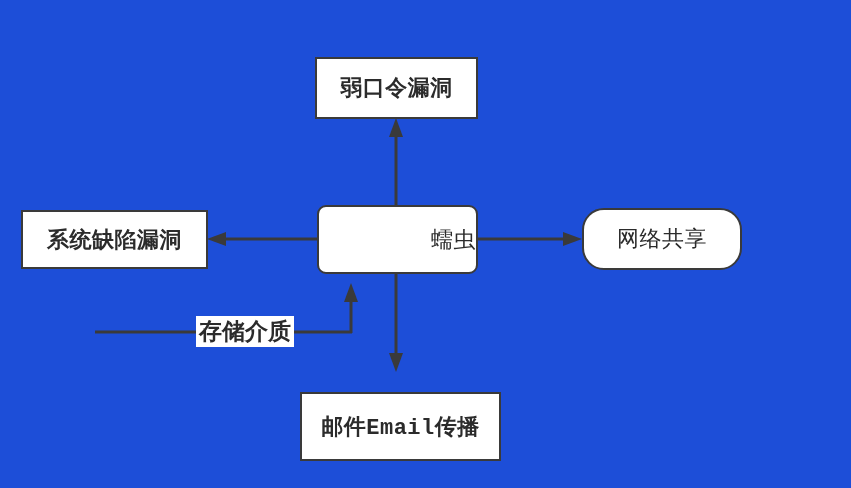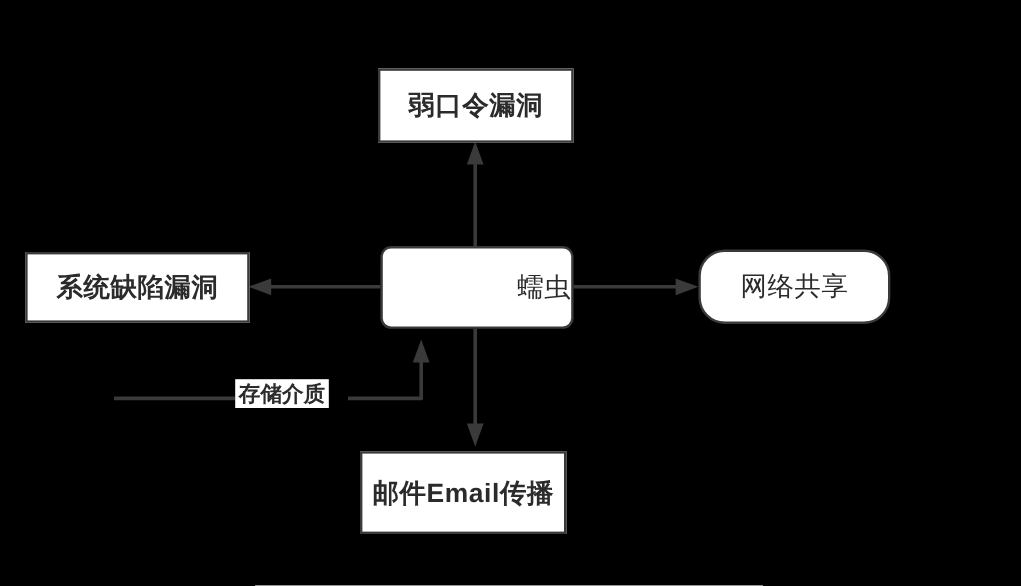--- a/index.html
+++ b/index.html
@@ -4,23 +4,23 @@
 <style>
   html, body {
     margin: 0;
     padding: 0;
     background: #ffffff;
   }
   #canvas {
     position: relative;
     width: 851px;
     height: 488px;
-    background: #000000;
+    background: #1d4ed8;
     overflow: hidden;
-    font-family: Liberation Sans, sans-serif;
+    font-family: Liberation Mono, monospace;
   }
   .node {
     position: absolute;
     box-sizing: border-box;
     border: 2px solid #3a3a3a;
     background: #ffffff;
     display: flex;
     align-items: center;
     justify-content: center;
     color: #2b2b2b;
@@ -35,21 +35,21 @@
     font-size: 22px;
     justify-content: flex-end;
   }
   .node.plain {
     font-weight: normal;
   }
   #n-top    { left: 315px; top: 57px;  width: 163px; height: 62px; }
   #n-left   { left: 21px;  top: 210px; width: 187px; height: 59px; align-items: center; }
   #n-center { left: 317px; top: 205px; width: 161px; height: 69px; }
   #n-right  { left: 582px; top: 208px; width: 160px; height: 62px; border-radius: 22px; }
-  #n-bottom { left: 300px; top: 376px; width: 172px; height: 69px; }
+  #n-bottom { left: 300px; top: 392px; width: 201px; height: 69px; }
 
   svg.edges {
     position: absolute;
     left: 0;
     top: 0;
     width: 851px;
     height: 488px;
     pointer-events: none;
   }
   .edge-line {
@@ -57,21 +57,21 @@
     stroke-width: 3;
     fill: none;
   }
   .edge-head {
     fill: #3a3a3a;
   }
   .media-label {
     position: absolute;
     left: 196px;
     top: 316px;
-    font-size: 18px;
+    font-size: 23px;
     font-weight: bold;
     color: #2b2b2b;
     background: #ffffff;
     padding: 0 3px;
     white-space: nowrap;
   }
 </style>
 </head>
 <body>
 

